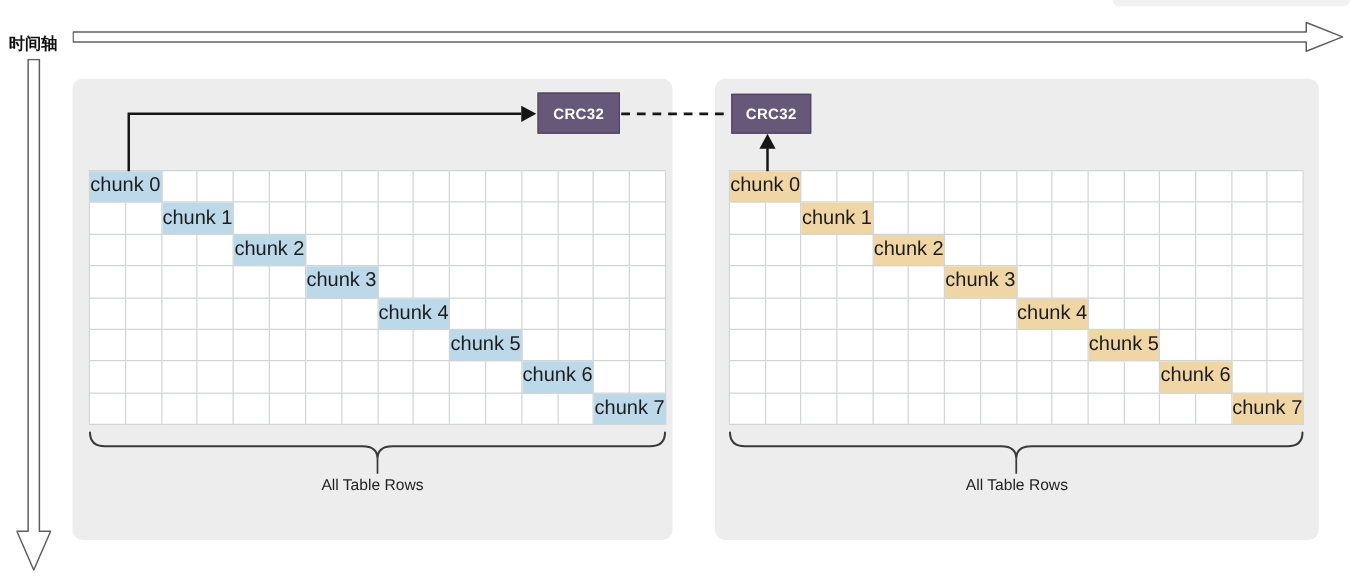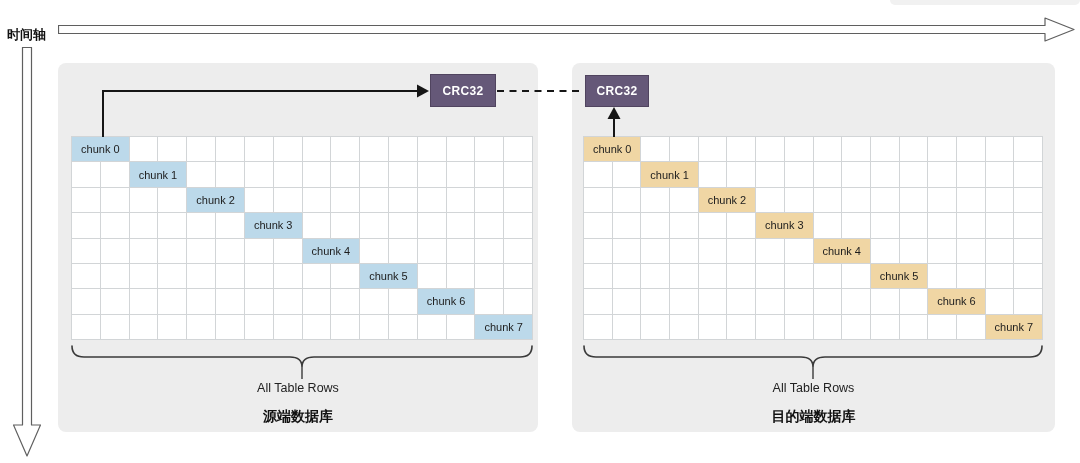--- a/index.html
+++ b/index.html
@@ -28,21 +28,21 @@
     border-left:1px solid var(--grid-line,#d2d5d7);
     box-sizing:border-box;
   }
   .cell{
     border-right:1px solid var(--grid-line,#d2d5d7);
     border-bottom:1px solid var(--grid-line,#d2d5d7);
     box-sizing:border-box;
   }
   .cell.chunk{
     display:flex;align-items:center;justify-content:center;
-    font-size:11px;color:#1c1c1c;white-space:nowrap;overflow:hidden;
+    font-size:16px;color:#1c1c1c;white-space:nowrap;overflow:hidden;
   }
   #grid-source{left:13px;top:73px;width:462px;height:204px;}
   #grid-dest{left:11px;top:73px;width:460px;height:204px;}
   .brace-svg{position:absolute;overflow:visible;}
   .brace-label{position:absolute;width:100%;text-align:center;font-size:12.5px;color:#222;}
   .panel-title{position:absolute;width:100%;text-align:center;font-size:14px;font-weight:700;color:#111;}
   .overlay{position:absolute;left:0;top:0;pointer-events:none;}
   #toolbar-remnant{position:absolute;top:0;right:0;width:190px;height:5px;background:#f1f1f1;border-radius:0 0 6px 6px;}
 </style>
 </head>
@@ -187,21 +187,20 @@
         <div class="cell" style="grid-area: 8 / 12;"></div>
         <div class="cell" style="grid-area: 8 / 13;"></div>
         <div class="cell" style="grid-area: 8 / 14;"></div>
         <div class="cell chunk" style="grid-area: 8 / 15 / auto / span 2; background: rgb(188, 217, 234);">chunk 7</div>
       </div>
     <svg class="brace-svg" style="left:13px;top:283px;" width="462" height="34" viewBox="0 0 462 34">
       <path d="M1,0 Q1,11 13,11 L219,11 Q231,11 231,21 Q231,11 243,11 L449,11 Q461,11 461,0" fill="none" stroke="#3a3a3a" stroke-width="1.6" stroke-linecap="round"></path>
       <path d="M231,21 V33" fill="none" stroke="#3a3a3a" stroke-width="1.4"></path>
     </svg>
     <div class="brace-label" style="top:318px;">All Table Rows</div>
-    <div class="panel-title" style="top:345px;">源端数据库</div>
   </div>
 
   <div id="panel-dest" class="panel">
     <div class="crc-box" style="left:13px;top:12px;width:64px;height:32px;">
       <span>CRC32</span>
     </div>
     <div id="grid-dest" class="grid" style="grid-template-columns: repeat(16, 1fr); grid-template-rows: repeat(8, 1fr);">
         <div class="cell chunk" style="grid-area: 1 / 1 / auto / span 2; background: rgb(240, 214, 164);">chunk 0</div>
         <div class="cell" style="grid-area: 1 / 3;"></div>
         <div class="cell" style="grid-area: 1 / 4;"></div>
@@ -321,21 +320,20 @@
         <div class="cell" style="grid-area: 8 / 12;"></div>
         <div class="cell" style="grid-area: 8 / 13;"></div>
         <div class="cell" style="grid-area: 8 / 14;"></div>
         <div class="cell chunk" style="grid-area: 8 / 15 / auto / span 2; background: rgb(240, 214, 164);">chunk 7</div>
       </div>
     <svg class="brace-svg" style="left:11px;top:283px;" width="460" height="34" viewBox="0 0 460 34">
       <path d="M1,0 Q1,11 13,11 L218,11 Q230,11 230,21 Q230,11 242,11 L447,11 Q459,11 459,0" fill="none" stroke="#3a3a3a" stroke-width="1.6" stroke-linecap="round"></path>
       <path d="M230,21 V33" fill="none" stroke="#3a3a3a" stroke-width="1.4"></path>
     </svg>
     <div class="brace-label" style="top:318px;">All Table Rows</div>
-    <div class="panel-title" style="top:345px;">目的端数据库</div>
   </div>
 
   <svg class="overlay" width="1080" height="463" viewBox="0 0 1080 463">
 
     <path d="M103,137 V91 H417" fill="none" stroke="var(--connector,#161616)" stroke-width="2"></path>
     <polygon points="417,84.5 429,91 417,97.5" fill="var(--connector,#161616)"></polygon>
 
     <path d="M497,91 H584" fill="none" stroke="var(--connector,#161616)" stroke-width="2.2" stroke-dasharray="7 5.5"></path>
 
     <path d="M614,137 V117" fill="none" stroke="var(--connector,#161616)" stroke-width="2"></path>

